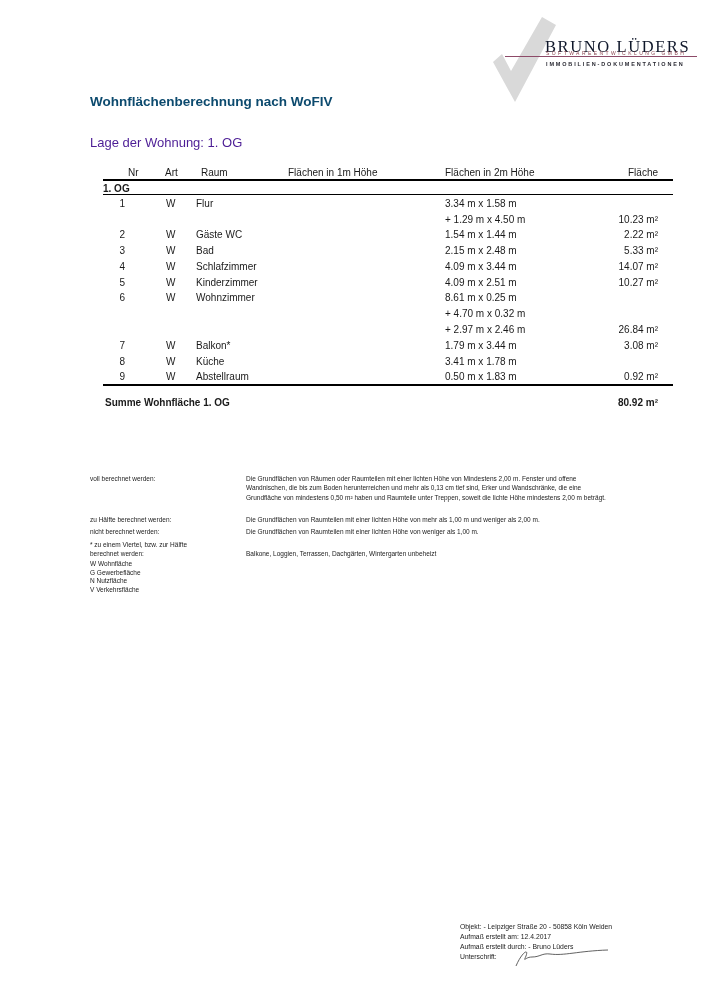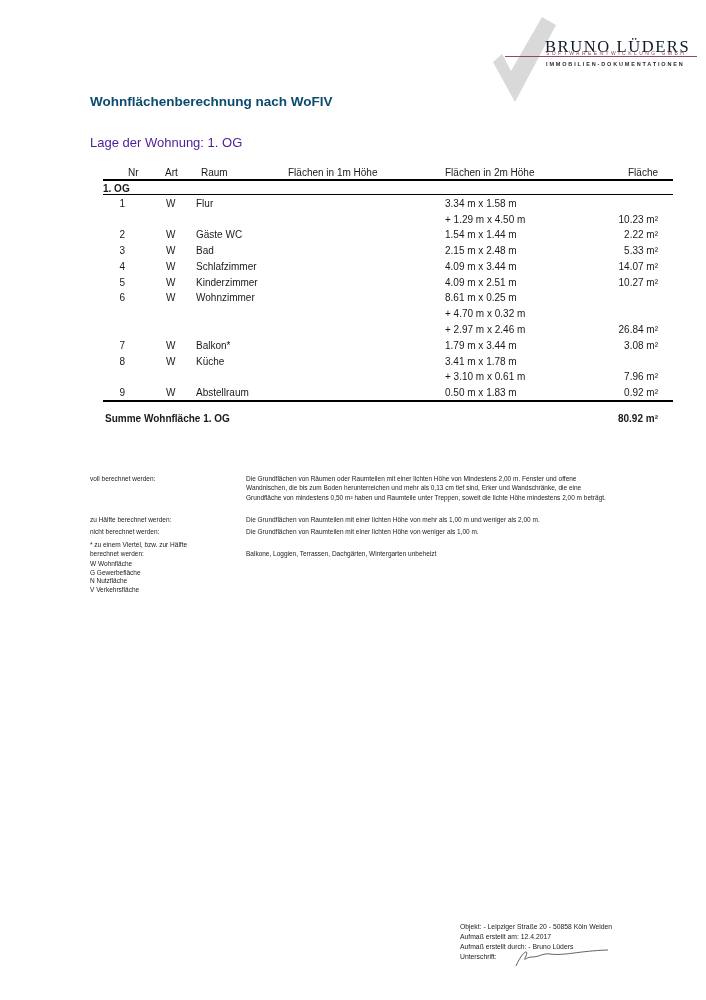--- a/index.html
+++ b/index.html
@@ -160,27 +160,20 @@
           <span class="c-area">3.08 m²</span>
         </div>
         <div class="trow">
           <span class="c-nr">8</span>
           <span class="c-art">W</span>
           <span class="c-raum">Küche</span>
           <span class="c-dim">3.41 m x 1.78 m</span>
           <span class="c-area"></span>
         </div>
         <div class="trow">
-          <span class="c-nr"></span>
-          <span class="c-art"></span>
-          <span class="c-raum"></span>
-          <span class="c-dim">+ 3.10 m x 0.61 m</span>
-          <span class="c-area">7.96 m²</span>
-        </div>
-        <div class="trow">
           <span class="c-nr">9</span>
           <span class="c-art">W</span>
           <span class="c-raum">Abstellraum</span>
           <span class="c-dim">0.50 m x 1.83 m</span>
           <span class="c-area">0.92 m²</span>
         </div>
       </div>
     <div class="tsum">
       <span class="s-label">Summe Wohnfläche 1. OG</span>
       <span class="s-value">80.92 m²</span>

